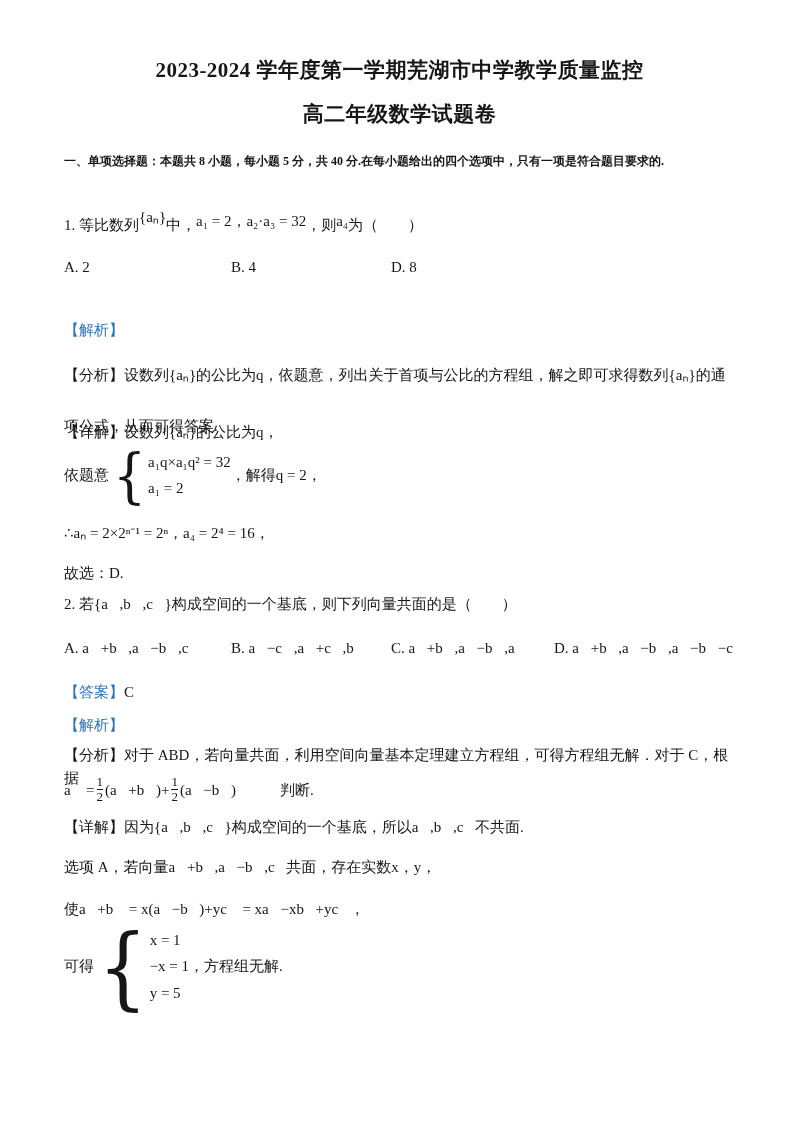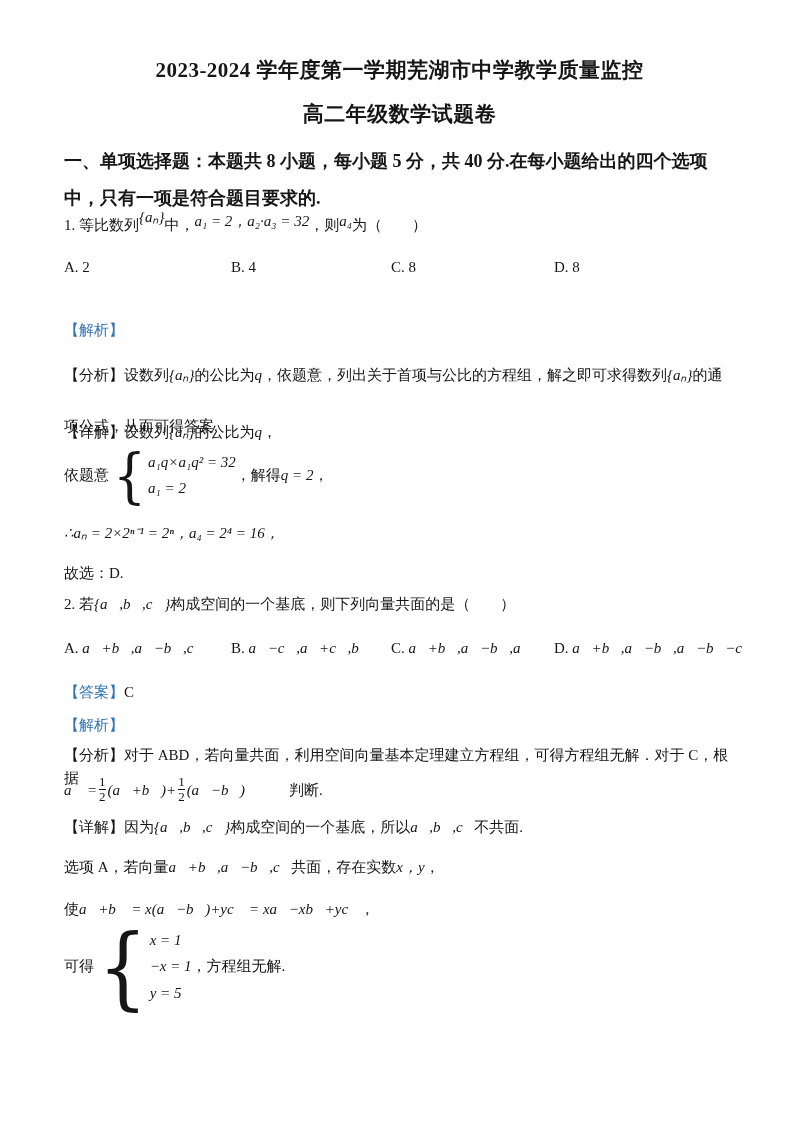--- a/index.html
+++ b/index.html
@@ -6,23 +6,23 @@
   html,body { margin:0; padding:0; background:#ffffff; }
   .page {
     position:relative; width:793px; height:1058px; margin:0 auto;
     background:#ffffff; overflow:hidden;
     font-family:"Liberation Serif","DejaVu Serif",serif;
     color:#161616; font-size:15px;
   }
   .abs { position:absolute; left:64px; right:58px; line-height:1.55; }
   .t-center { text-align:center; }
   .title { font-size:21px; font-weight:bold; letter-spacing:0.5px; }
-  .section-heading { font-size:18px; font-weight:bold; line-height:37px; }
+  .section-heading { font-size:12px; font-weight:bold; line-height:37px; }
   .marker { color:#2f74b5; }
-  .math { font-style:italic; font-family:"Liberation Serif",serif; }
+  .math { font-family:"Liberation Serif",serif; }
   .upm { font-style:normal;margin-left:44px; }
   .raise-hi { position:relative; top:-8px; }
   .raise-md { position:relative; top:-4px; }
   .options-row { display:grid; grid-template-columns:167px 160px 163px 1fr; }
   .opt { white-space:nowrap; }
   .eq-system { display:flex; align-items:center; }
   .brace { font-family:"DejaVu Serif",serif; font-weight:200; line-height:0.9; margin:0 2px 0 4px; transform:scaleY(1.15); }
   .brace-2 { font-size:52px; }
   .brace-3 { font-size:78px; }
   .sys-rows { display:flex; flex-direction:column; gap:9px; }
@@ -43,21 +43,20 @@
 
   <div class="abs section-heading" style="top:143px">一、单项选择题：本题共 8 小题，每小题 5 分，共 40 分.在每小题给出的四个选项中，只有一项是符合题目要求的.</div>
 
   <div class="abs" style="top:214px">
     <span>1. 等比数列</span><span class="math raise-hi">{aₙ}</span><span>中，</span><span class="math raise-md">a₁ = 2，a₂·a₃ = 32</span><span>，则</span><span class="math raise-md">a₄</span><span>为（　　）</span>
   </div>
 
   <div class="abs options-row" style="top:256px">
     <span class="opt">A. 2</span>
     <span class="opt">B. 4</span>
-    <span class="opt">C. 8</span>
     <span class="opt">D. 8</span>
   </div>
 
 
   <div class="abs" style="top:319px">
     <span class="marker">【解析】</span>
   </div>
 
   <div class="abs" style="top:350px; line-height:51px;">
     <span>【分析】设数列</span><span class="math">{aₙ}</span><span>的公比为</span><span class="math">q</span><span>，依题意，列出关于首项与公比的方程组，解之即可求得数列</span><span class="math">{aₙ}</span><span>的通项公式，从而可得答案.</span>

